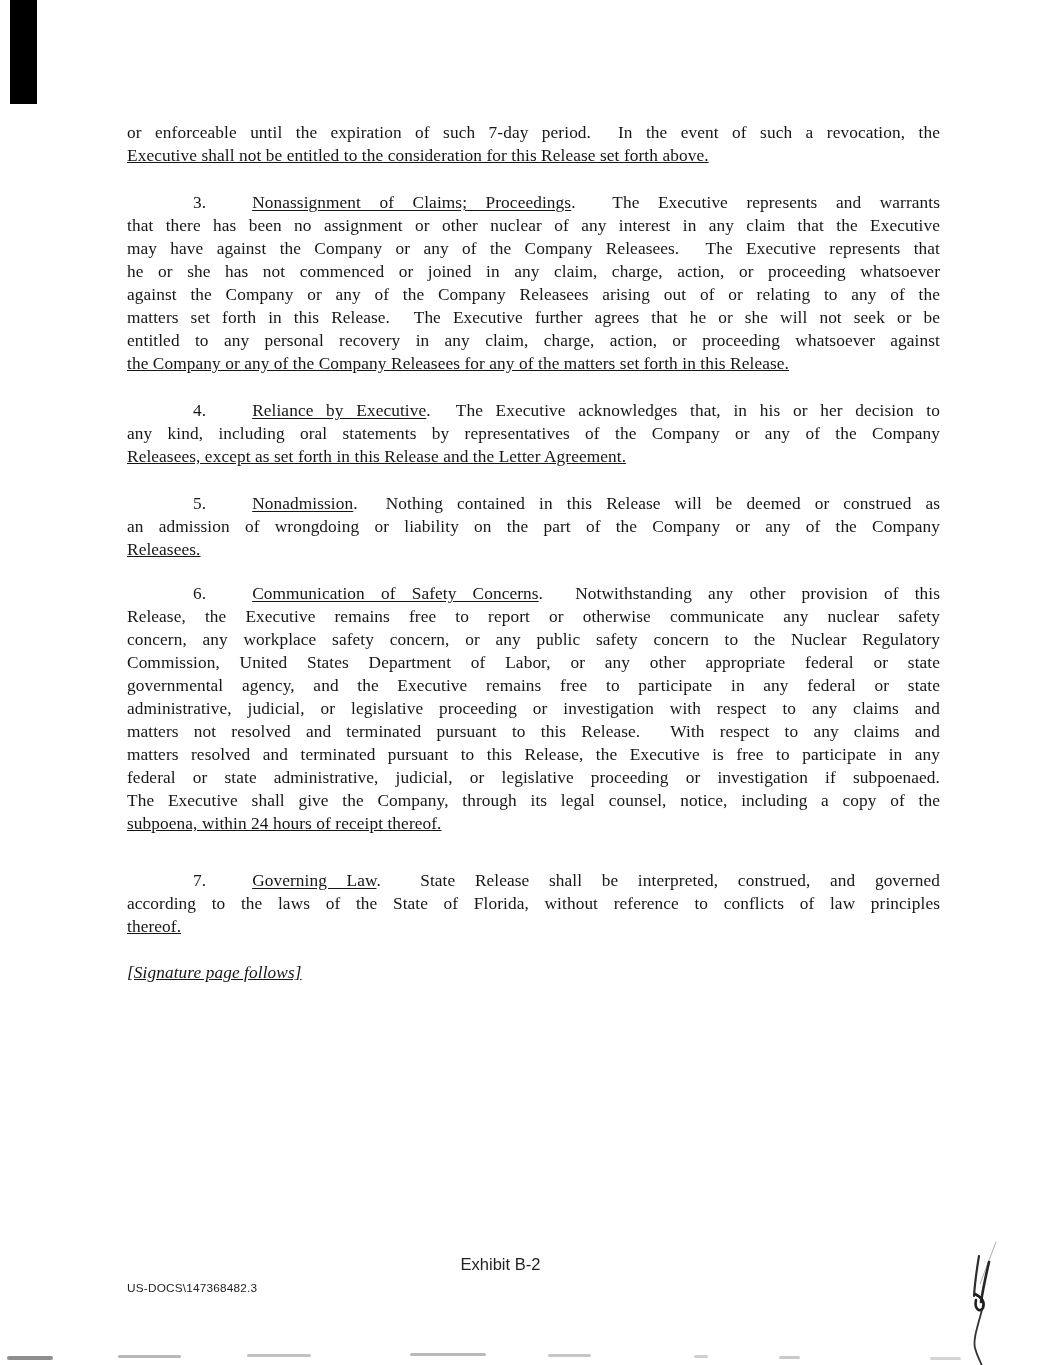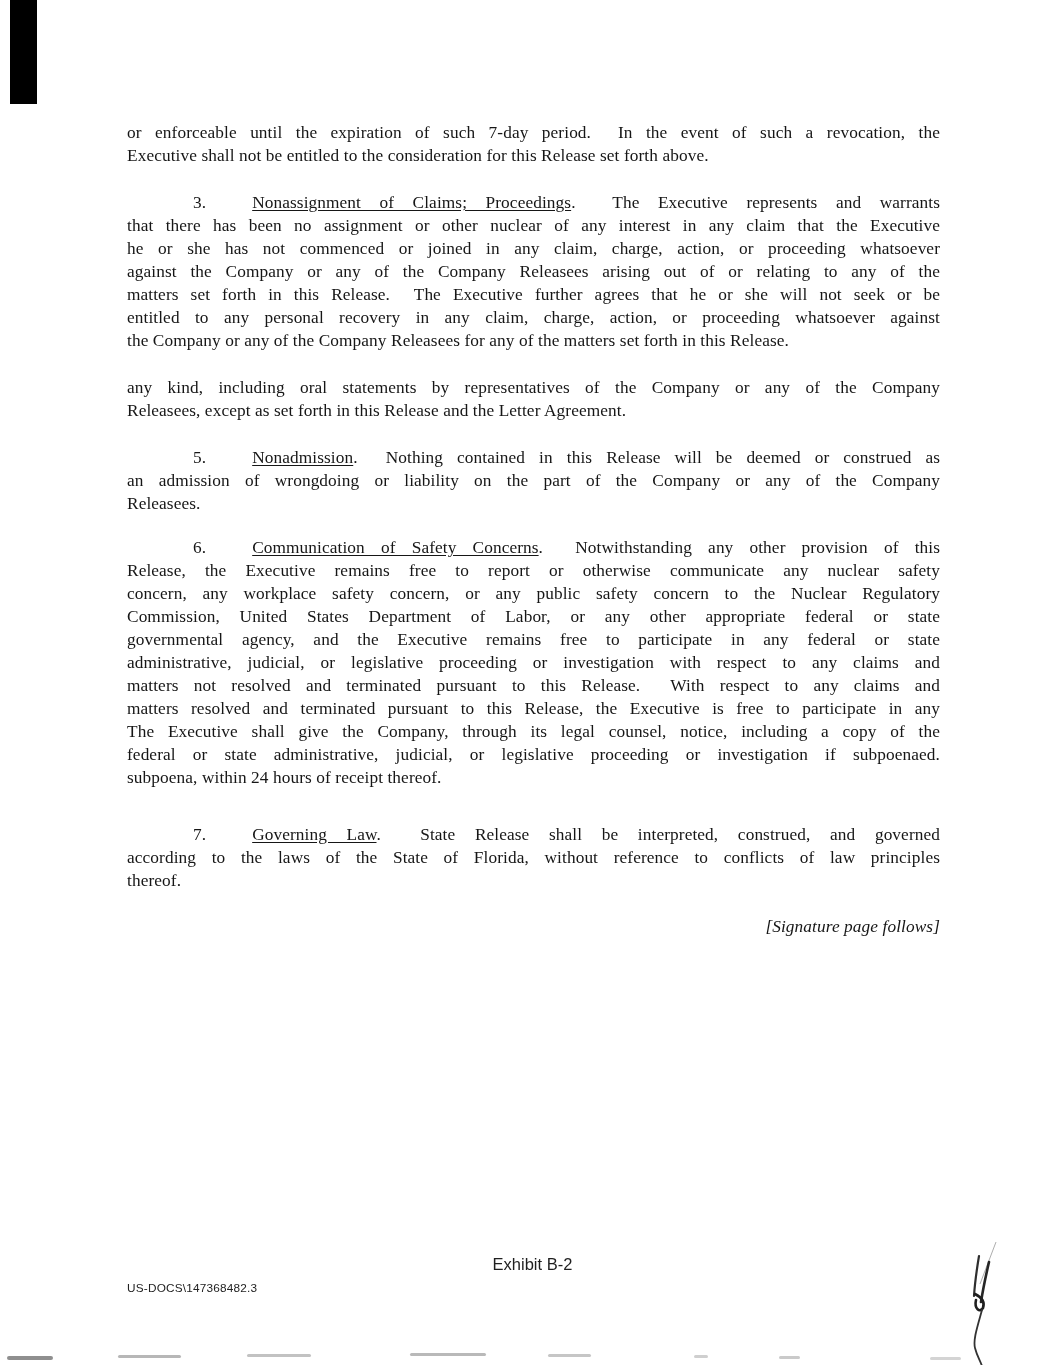--- a/index.html
+++ b/index.html
@@ -24,37 +24,38 @@
     position: absolute; left: 127px; top: 121px; width: 813px;
     font-size: 17.3px; line-height: 23px;
     letter-spacing: 0.1px;
   }
   .p { margin: 0 0 24px 0; }
   .p.mb21 { margin-bottom: 21px; }
   .p.mb34 { margin-bottom: 34px; }
   .p.mb23 { margin-bottom: 23px; }
   .ln { white-space: normal; }
   .jl { text-align: justify; text-align-last: justify; }
-  .ll { text-align: right; text-align-last: left; }
+  .ll { text-align: right; text-align-last: left; text-decoration: underline; }
   .ind { display: inline-block; width: 66px; }
   .tab { display: inline-block; width: 46px; }
   .hd { text-decoration: underline; text-underline-offset: 2px; }
 
   .sig {
-    text-align: right; font-style: italic;
+    text-align: left; font-style: italic;
     font-size: 17.3px; line-height: 23px;
     margin: 0;
+    text-decoration: underline;
   }
 
   
   .exhibit {
     position: absolute; left: 0; top: 1255px; width: 1001px;
     text-align: center;
     font-family: "Liberation Sans", "DejaVu Sans", sans-serif;
-    font-size: 16.5px; color: #1f1f1f; padding-left: 32px;
+    font-size: 16.5px; color: #1f1f1f;
   }
   .docid {
     position: absolute; left: 127px; top: 1281px;
     font-family: "Liberation Sans", "DejaVu Sans", sans-serif;
     font-size: 11.8px; color: #222; letter-spacing: 0.2px;
   }
 
   
   .pen { position: absolute; left: 952px; top: 1236px; }
 
@@ -79,49 +80,51 @@
   <div class="content">
 
     <div class="p">
       <div class="ln jl">or enforceable until the expiration of such 7-day period.&nbsp; In the event of such a revocation, the</div>
       <div class="ln ll">Executive shall not be entitled to the consideration for this Release set forth above.</div>
     </div>
 
     <div class="p">
       <div class="ln jl"><span class="ind"></span><span>3.</span><span class="tab"></span><span class="hd">Nonassignment of Claims; Proceedings</span><span>.&nbsp;</span> <span>The Executive represents and warrants</span></div>
       <div class="ln jl">that there has been no assignment or other nuclear of any interest in any claim that the Executive</div>
+      <div class="ln jl">may have against the Company or any of the Company Releasees.&nbsp; The Executive represents that</div>
       <div class="ln jl">he or she has not commenced or joined in any claim, charge, action, or proceeding whatsoever</div>
       <div class="ln jl">against the Company or any of the Company Releasees arising out of or relating to any of the</div>
       <div class="ln jl">matters set forth in this Release.&nbsp; The Executive further agrees that he or she will not seek or be</div>
       <div class="ln jl">entitled to any personal recovery in any claim, charge, action, or proceeding whatsoever against</div>
       <div class="ln ll">the Company or any of the Company Releasees for any of the matters set forth in this Release.</div>
     </div>
 
     <div class="p">
+      <div class="ln jl"><span class="ind"></span><span>4.</span><span class="tab"></span><span class="hd">Reliance by Executive</span><span>.&nbsp;</span> <span>The Executive acknowledges that, in his or her decision to</span></div>
       <div class="ln jl">any kind, including oral statements by representatives of the Company or any of the Company</div>
       <div class="ln ll">Releasees, except as set forth in this Release and the Letter Agreement.</div>
     </div>
 
     <div class="p mb21">
       <div class="ln jl"><span class="ind"></span><span>5.</span><span class="tab"></span><span class="hd">Nonadmission</span><span>.&nbsp;</span> <span>Nothing contained in this Release will be deemed or construed as</span></div>
       <div class="ln jl">an admission of wrongdoing or liability on the part of the Company or any of the Company</div>
       <div class="ln ll">Releasees.</div>
     </div>
 
     <div class="p mb34">
       <div class="ln jl"><span class="ind"></span><span>6.</span><span class="tab"></span><span class="hd">Communication of Safety Concerns</span><span>.&nbsp;</span> <span>Notwithstanding any other provision of this</span></div>
       <div class="ln jl">Release, the Executive remains free to report or otherwise communicate any nuclear safety</div>
       <div class="ln jl">concern, any workplace safety concern, or any public safety concern to the Nuclear Regulatory</div>
       <div class="ln jl">Commission, United States Department of Labor, or any other appropriate federal or state</div>
       <div class="ln jl">governmental agency, and the Executive remains free to participate in any federal or state</div>
       <div class="ln jl">administrative, judicial, or legislative proceeding or investigation with respect to any claims and</div>
       <div class="ln jl">matters not resolved and terminated pursuant to this Release.&nbsp; With respect to any claims and</div>
       <div class="ln jl">matters resolved and terminated pursuant to this Release, the Executive is free to participate in any</div>
+      <div class="ln jl">federal or state administrative, judicial, or legislative proceeding or investigation if subpoenaed.</div>
       <div class="ln jl">The Executive shall give the Company, through its legal counsel, notice, including a copy of the</div>
-      <div class="ln jl">federal or state administrative, judicial, or legislative proceeding or investigation if subpoenaed.</div>
       <div class="ln ll">subpoena, within 24 hours of receipt thereof.</div>
     </div>
 
     <div class="p mb23">
       <div class="ln jl"><span class="ind"></span><span>7.</span><span class="tab"></span><span class="hd">Governing Law</span><span>.&nbsp;</span> <span>State Release shall be interpreted, construed, and governed</span></div>
       <div class="ln jl">according to the laws of the State of Florida, without reference to conflicts of law principles</div>
       <div class="ln ll">thereof.</div>
     </div>
 
     <div class="sig">[Signature page follows]</div>

